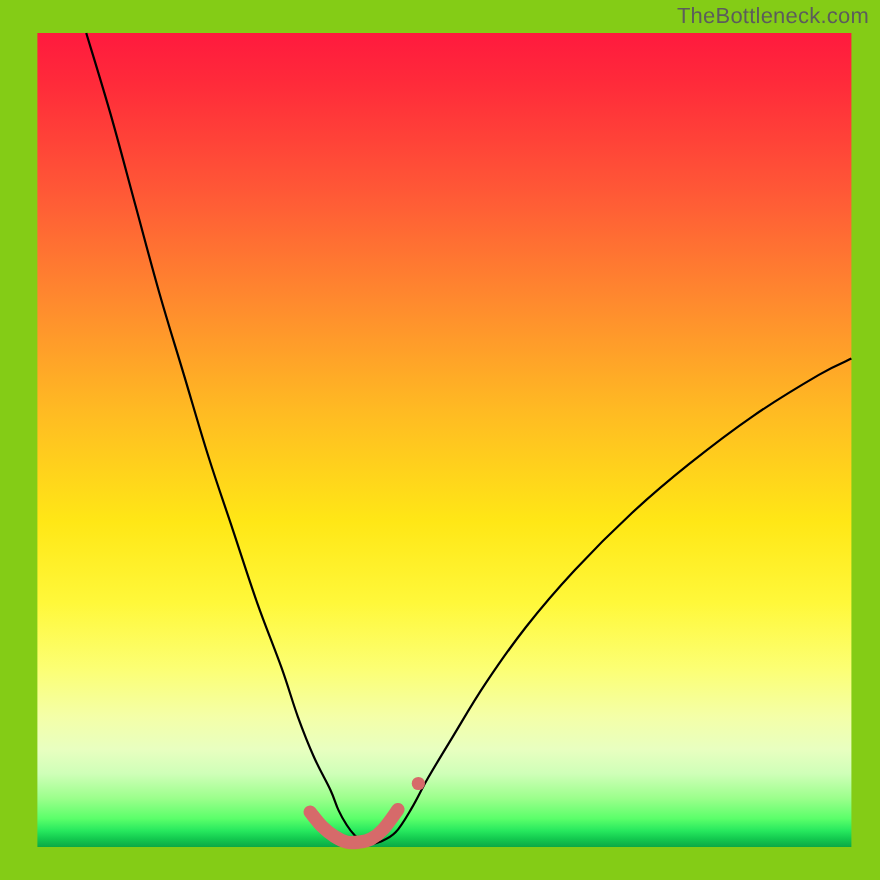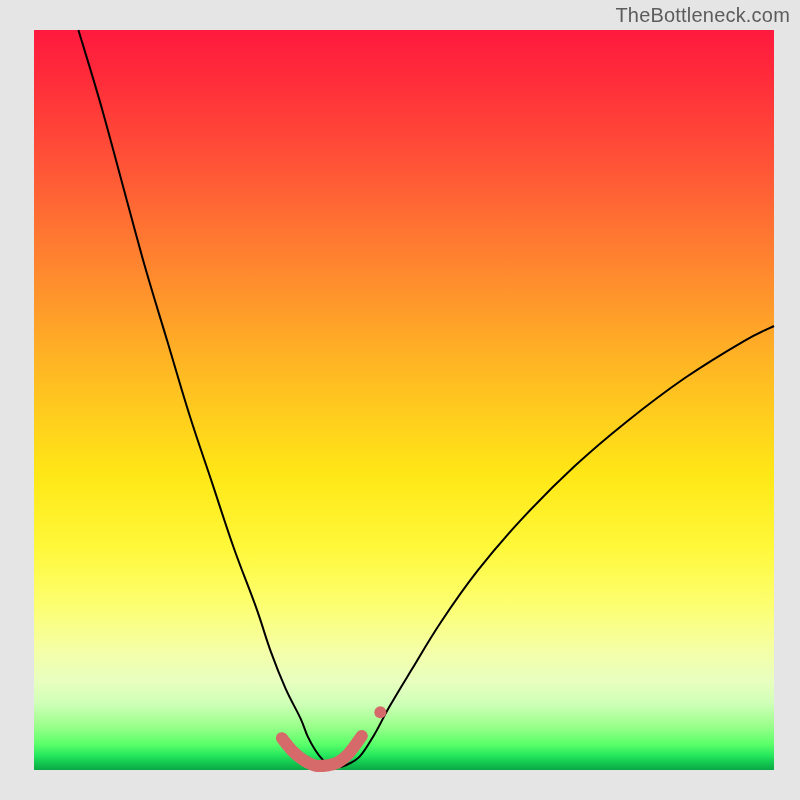--- a/index.html
+++ b/index.html
@@ -8,21 +8,21 @@
     width: 800px;
     height: 800px;
     background: #000;
     overflow: hidden;
     font-family: Arial, Helvetica, sans-serif;
   }
   .frame {
     position: absolute;
     left: 0; top: 0;
     width: 800px; height: 800px;
-    background: #e5e5e5;
+    background: #84cc16;
   }
   .plot-area {
     position: absolute;
     left: 34px;
     top: 30px;
     width: 740px;
     height: 740px;
     
     background: linear-gradient(
       to bottom,

